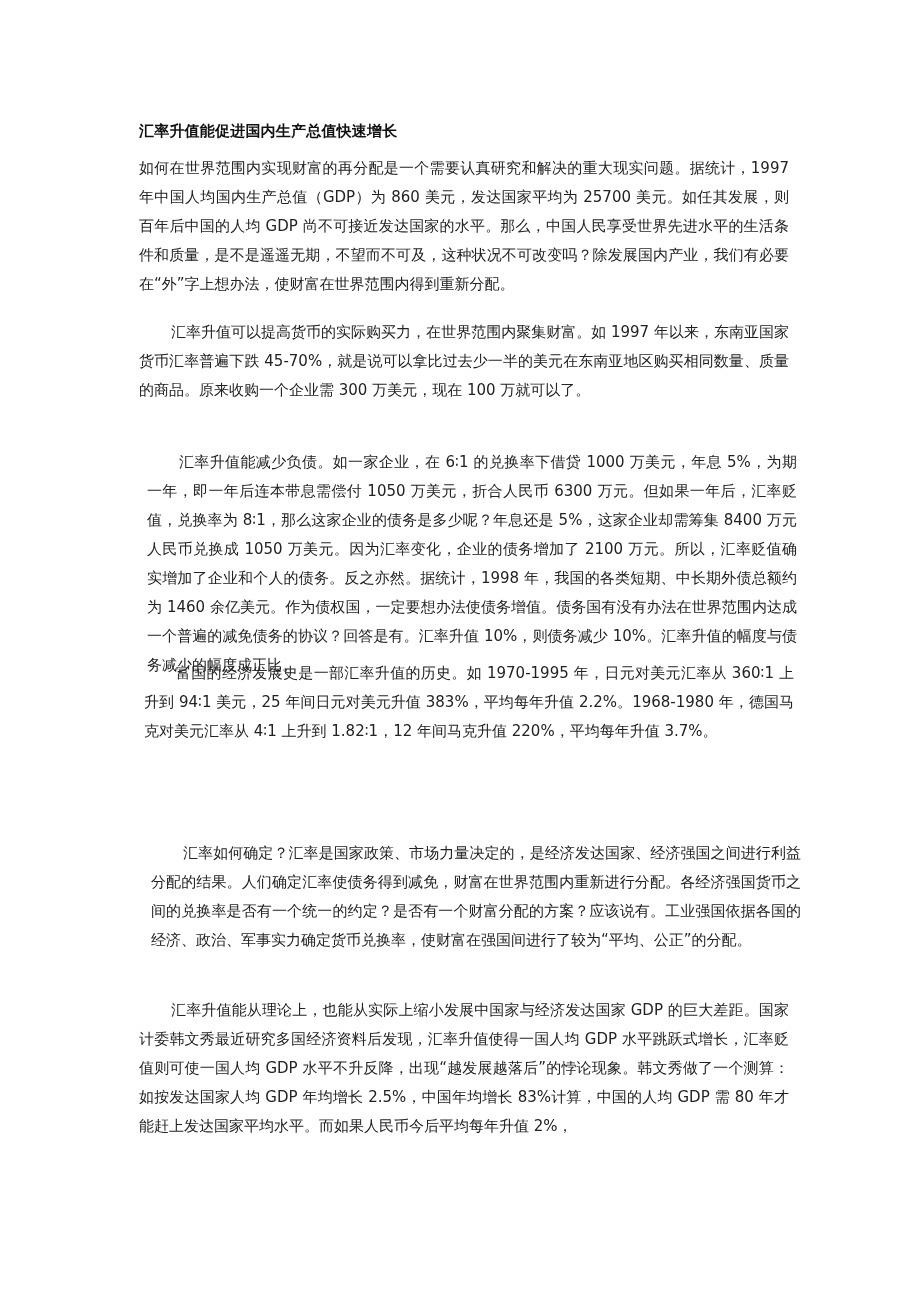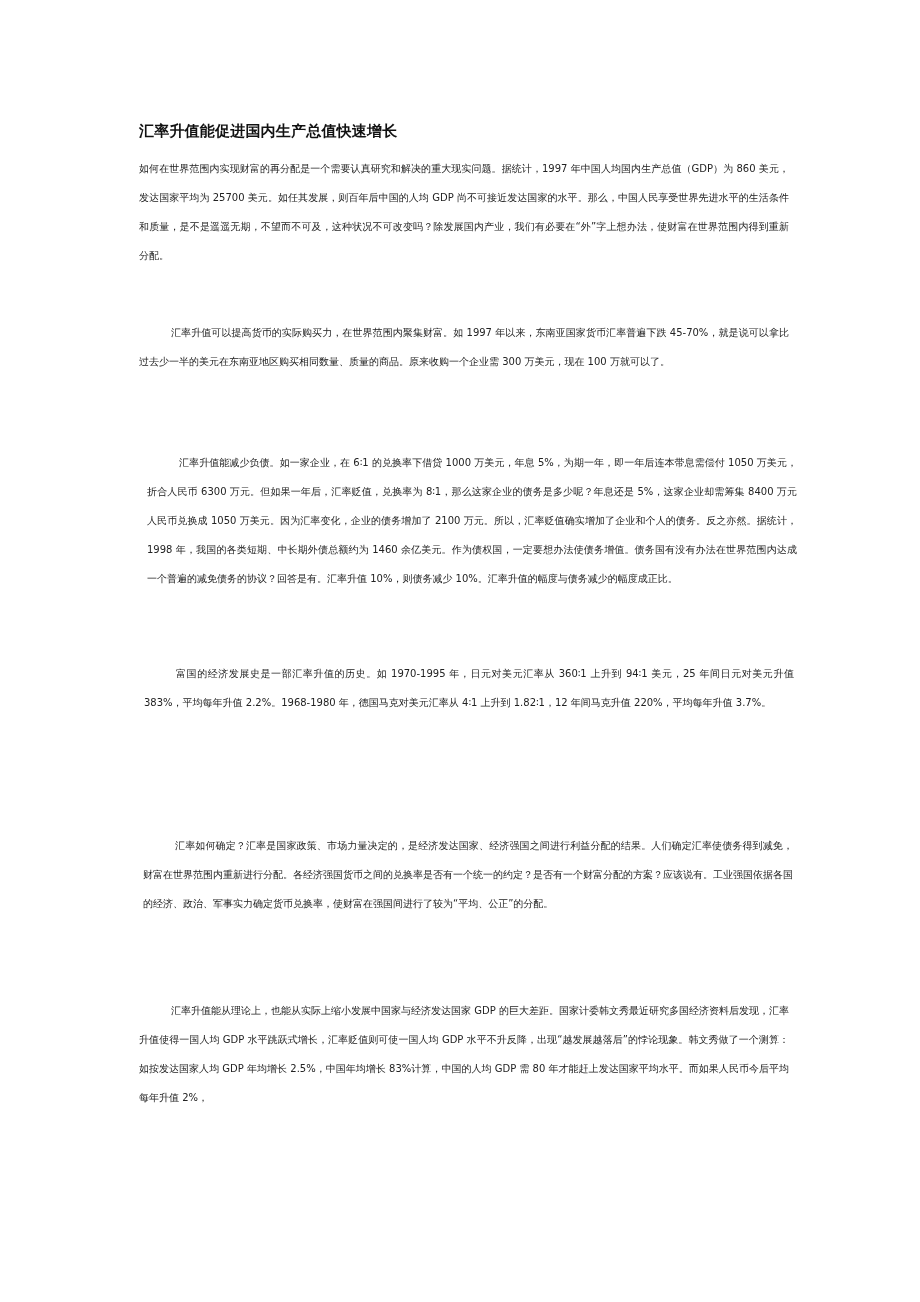--- a/index.html
+++ b/index.html
@@ -30,21 +30,21 @@
       line-height: 22px;
       letter-spacing: 0.2px;
       white-space: nowrap;
       color: #111;
       text-align: center;
     }
     .para {
       position: absolute;
       left: 0;
       width: 650px;
-      font-size: 10px;
+      font-size: 15px;
       line-height: 29px;
       text-align: justify;
       text-justify: inter-character;
       color: #222;
     }
     .para.indent {
       text-indent: 32px;
     }
   </style>
 </head>
@@ -54,16 +54,16 @@
   <div class="title">汇率升值能促进国内生产总值快速增长</div>
 
   <p class="para" style="top:154px; margin:0;">如何在世界范围内实现财富的再分配是一个需要认真研究和解决的重大现实问题。据统计，1997 年中国人均国内生产总值（GDP）为 860 美元，发达国家平均为 25700 美元。如任其发展，则百年后中国的人均 GDP 尚不可接近发达国家的水平。那么，中国人民享受世界先进水平的生活条件和质量，是不是遥遥无期，不望而不可及，这种状况不可改变吗？除发展国内产业，我们有必要在“外”字上想办法，使财富在世界范围内得到重新分配。</p>
 
   <p class="para indent" style="top:318px; margin:0;">汇率升值可以提高货币的实际购买力，在世界范围内聚集财富。如 1997 年以来，东南亚国家货币汇率普遍下跌 45-70%，就是说可以拿比过去少一半的美元在东南亚地区购买相同数量、质量的商品。原来收购一个企业需 300 万美元，现在 100 万就可以了。</p>
 
   <p class="para indent" style="top:440px; margin:8px;">汇率升值能减少负债。如一家企业，在 6∶1 的兑换率下借贷 1000 万美元，年息 5%，为期一年，即一年后连本带息需偿付 1050 万美元，折合人民币 6300 万元。但如果一年后，汇率贬值，兑换率为 8∶1，那么这家企业的债务是多少呢？年息还是 5%，这家企业却需筹集 8400 万元人民币兑换成 1050 万美元。因为汇率变化，企业的债务增加了 2100 万元。所以，汇率贬值确实增加了企业和个人的债务。反之亦然。据统计，1998 年，我国的各类短期、中长期外债总额约为 1460 余亿美元。作为债权国，一定要想办法使债务增值。债务国有没有办法在世界范围内达成一个普遍的减免债务的协议？回答是有。汇率升值 10%，则债务减少 10%。汇率升值的幅度与债务减少的幅度成正比。</p>
 
   <p class="para indent" style="top:654px; margin:5px;">富国的经济发展史是一部汇率升值的历史。如 1970-1995 年，日元对美元汇率从 360∶1 上升到 94∶1 美元，25 年间日元对美元升值 383%，平均每年升值 2.2%。1968-1980 年，德国马克对美元汇率从 4∶1 上升到 1.82∶1，12 年间马克升值 220%，平均每年升值 3.7%。</p>
 
-  <p class="para indent" style="top:827px; margin:4px;">汇率如何确定？汇率是国家政策、市场力量决定的，是经济发达国家、经济强国之间进行利益分配的结果。人们确定汇率使债务得到减免，财富在世界范围内重新进行分配。各经济强国货币之间的兑换率是否有一个统一的约定？是否有一个财富分配的方案？应该说有。工业强国依据各国的经济、政治、军事实力确定货币兑换率，使财富在强国间进行了较为“平均、公正”的分配。</p>
+  <p class="para indent" style="top:827px; margin:12px;">汇率如何确定？汇率是国家政策、市场力量决定的，是经济发达国家、经济强国之间进行利益分配的结果。人们确定汇率使债务得到减免，财富在世界范围内重新进行分配。各经济强国货币之间的兑换率是否有一个统一的约定？是否有一个财富分配的方案？应该说有。工业强国依据各国的经济、政治、军事实力确定货币兑换率，使财富在强国间进行了较为“平均、公正”的分配。</p>
 
   <p class="para indent" style="top:996px; margin:0;">汇率升值能从理论上，也能从实际上缩小发展中国家与经济发达国家 GDP 的巨大差距。国家计委韩文秀最近研究多国经济资料后发现，汇率升值使得一国人均 GDP 水平跳跃式增长，汇率贬值则可使一国人均 GDP 水平不升反降，出现“越发展越落后”的悖论现象。韩文秀做了一个测算：如按发达国家人均 GDP 年均增长 2.5%，中国年均增长 83%计算，中国的人均 GDP 需 80 年才能赶上发达国家平均水平。而如果人民币今后平均每年升值 2%，</p>
 </div>
 
 </body></html>

